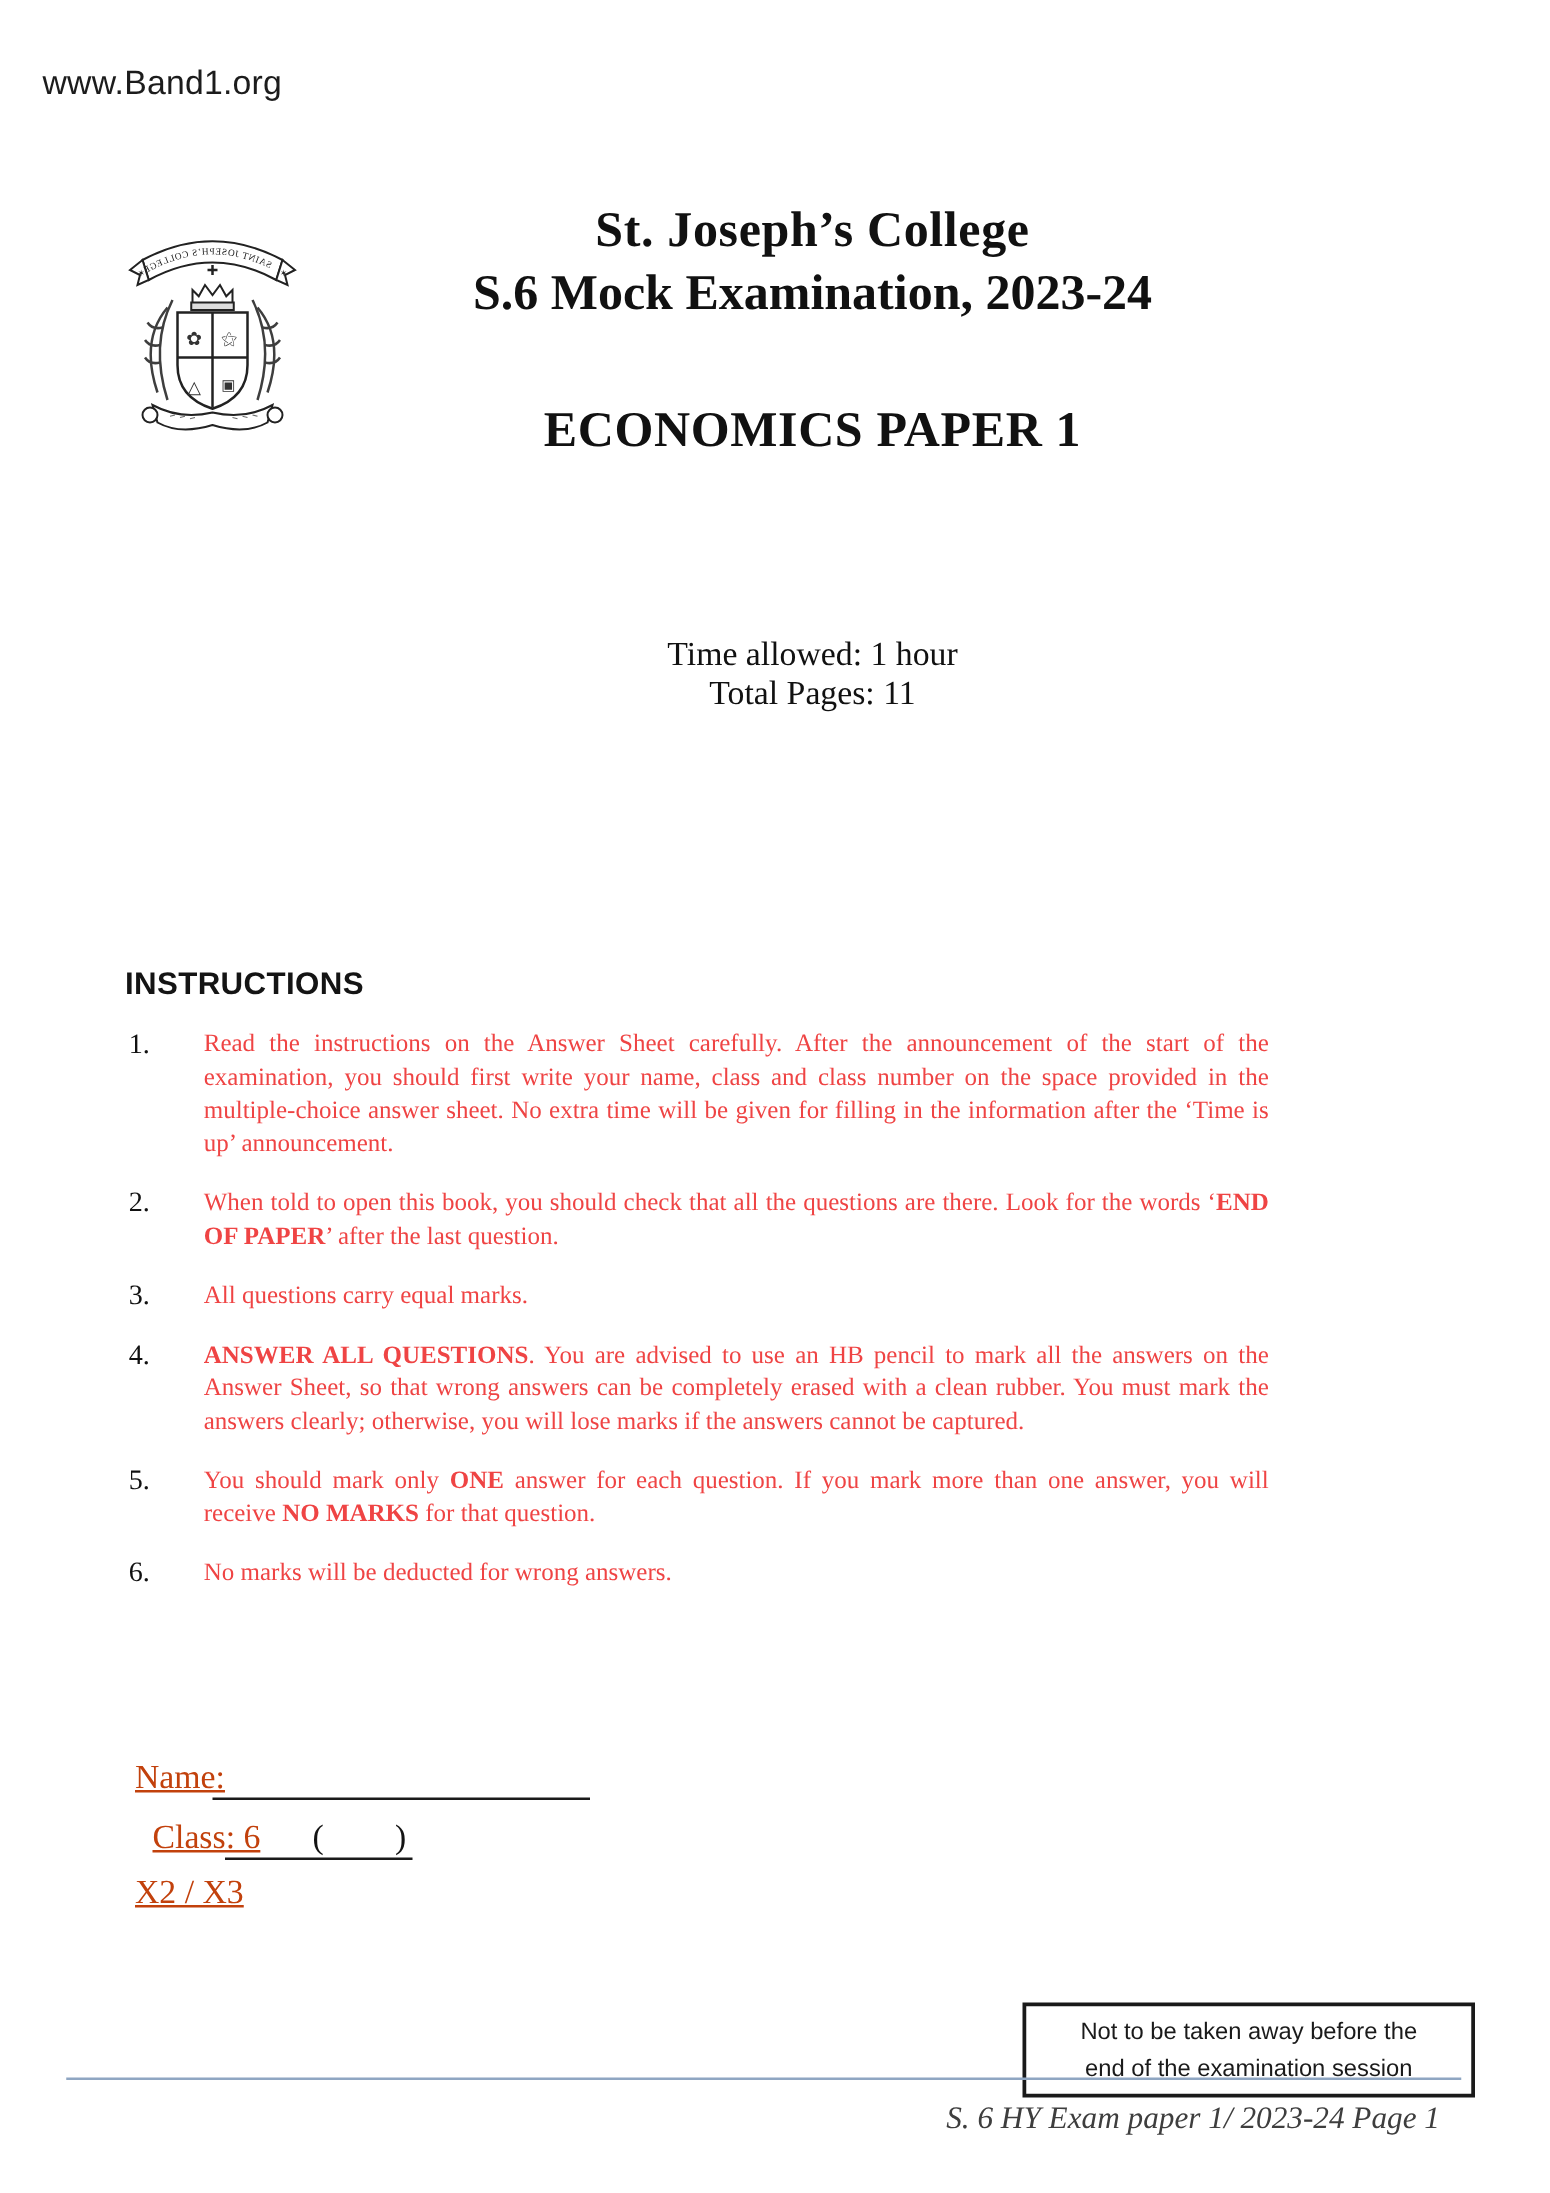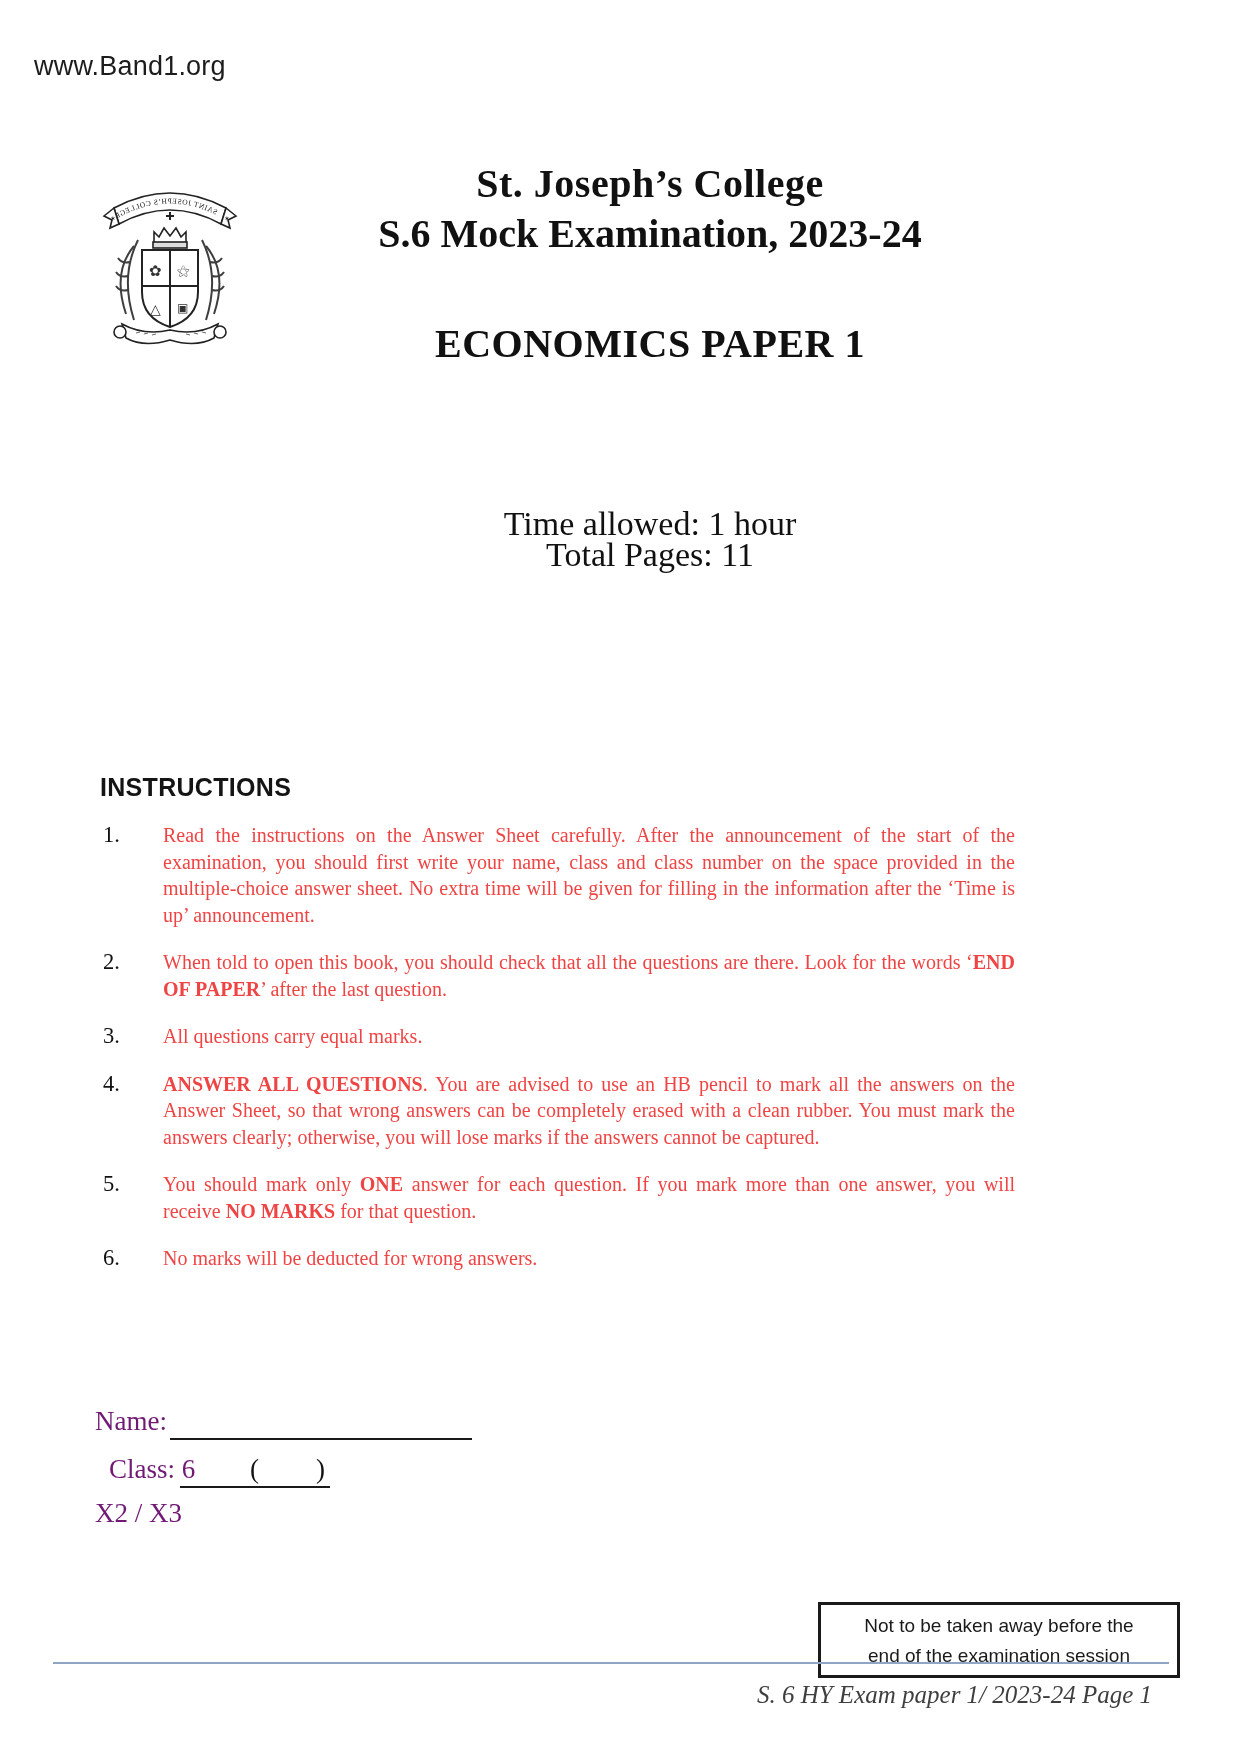--- a/index.html
+++ b/index.html
@@ -33,21 +33,21 @@
     position:absolute; left:130px; top:210px; width:1040px;
     text-align:center; font-size:40px; font-weight:bold;
   }
   .title-paper {
     position:absolute; left:130px; top:320px; width:1040px;
     text-align:center; font-size:40px; font-weight:bold; letter-spacing:0.5px;
   }
 
   .meta-block {
     position:absolute; left:130px; top:508px; width:1040px;
-    text-align:center; font-size:34px; line-height:31px;
+    text-align:center; font-size:27px; line-height:31px;
   }
 
   .inst-heading {
     position:absolute; left:100px; top:773px;
     font-family:"Liberation Sans", sans-serif;
     font-size:25px; font-weight:bold; letter-spacing:0.3px; color:#141414;
   }
 
   .inst-list {
     position:absolute; left:100px; top:822px; width:915px;
@@ -57,21 +57,21 @@
   }
   .inst-num {
     position:absolute; left:3px; top:0;
     font-size:22.5px; line-height:26.5px;
   }
   .inst-text {
     font-size:20px; line-height:26.5px; text-align:justify; color:#ef4444;
   }
   .inst-text .b { font-weight:bold; }
 
-  .form-row { position:absolute; left:95px; font-size:27px; color:#701a75; }
+  .form-row { position:absolute; left:108px; font-size:27px; color:#c2410c;text-decoration:underline; }
   .row-name   { top:1406px; }
   .row-class  { top:1454px;margin-left:14px; }
   .row-stream { top:1498px; }
   .blank-line { position:absolute; border-top:2px solid #1a1a1a; }
   .name-blank  { left:170px; top:1438px; width:302px; }
   .class-blank { left:180px; top:1486px; width:150px; }
   .paren { position:absolute; font-size:27px; color:#131313; }
   .paren-open  { left:250px; top:1454px; }
   .paren-close { left:316px; top:1454px; }
 

